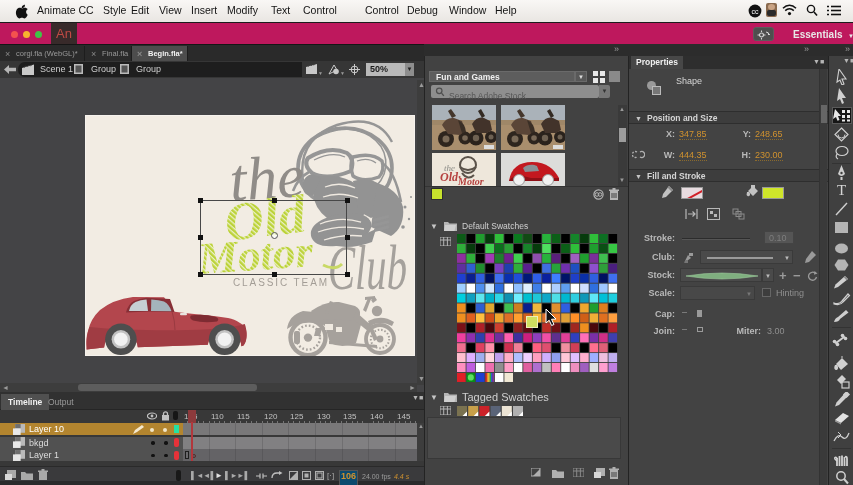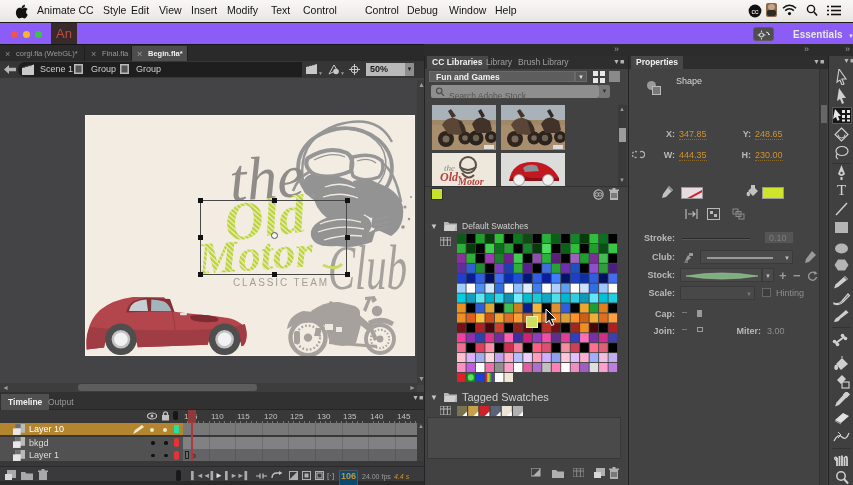--- a/index.html
+++ b/index.html
@@ -4,21 +4,21 @@
 <style>
 * { margin:0; padding:0; box-sizing:border-box; }
 html,body { width:853px; height:485px; overflow:hidden; background:#2b2b2b; font-family:"Liberation Sans", sans-serif; }
 #root { position:relative; width:853px; height:485px; }
 .abs { position:absolute; }
 
 
 #menubar { left:0; top:0; width:853px; height:22px; background:linear-gradient(#f9f7f5,#e9e6e2); color:#141414; font-size:10.5px; }
 #menubar .mi { position:absolute; top:4px; white-space:nowrap; }
 
-#titlebar { left:0; top:22px; width:853px; height:22px; background:#8b5cf6; border-top:1px solid #1c1c1c;text-decoration:underline; }
+#titlebar { left:0; top:22px; width:853px; height:22px; background:#be185d; border-top:1px solid #1c1c1c;text-decoration:underline; }
 .tl { position:absolute; top:8px; width:7px; height:7px; border-radius:50%; }
 #anbadge { position:absolute; left:51px; top:0px; width:26px; height:22px; background:#382a2a; color:#c04a44; font-size:13px; text-align:center; line-height:22px; }
 #gearbtn { position:absolute; left:753px; top:4px; width:21px; height:14px; background:#4e4e4e; border:1px solid #5d5d5d; border-radius:3px; color:#cfcfcf; font-size:9px; text-align:center; line-height:13px;}
 #wstext { position:absolute; left:793px; top:6px; color:#e8e8e8; font-size:10px; font-weight:bold; }
 
 
 #tabbar { left:0; top:44px; width:853px; height:17px; background:#2a2a2a; border-top:1px solid #161616;}
 .dtab { position:absolute; top:1px; height:16px; font-size:7.5px; color:#9a9a9a; line-height:16px; padding-left:16px; border-right:1px solid #1d1d1d; }
 .dtab .x { position:absolute; left:5px; top:0px; font-size:9px; color:#8a8a8a;}
 .dtab.active { background:#4d4d4d; color:#f2f2f2; font-weight:bold; }
@@ -448,26 +448,20 @@
           <rect x="2" y="2" width="5" height="5" fill="none" stroke="#b0b0b0"></rect>
         </svg>
       <span class="tbi" style="left:327px;top:4px;font-size:8px">[·]</span>
       <div class="abs" style="left:339px;top:2.5px;width:19px;height:26px;background:#0c4a6e;border:1px solid #555;color:#d0922f;font-size:9px;font-weight:bold;text-align:center;line-height:11px">106</div>
       <span class="abs" style="left:362px;top:5.5px;font-size:7px;color:#9a9a9a">24.00 fps</span>
       <span class="abs" style="left:394px;top:5.5px;font-size:7px;color:#d0922f;font-style:italic">4.4 s</span>
     </div>
   </div>
 
   <div id="cccol" class="abs">
-    <div class="ptabbar">
-      <div class="ptab active" style="left:2px">CC Libraries</div>
-      <div class="ptab" style="left:56px">Library</div>
-      <div class="ptab" style="left:88px">Brush Library</div>
-      <span class="pmenu" style="left:188px">▼■</span>
-    </div>
 
     <div class="abs" style="left:4px;top:15px;width:146px;height:11px;background:#5d5d5d;border:1px solid #6a6a6a;color:#f0f0f0;font-size:8.5px;font-weight:bold;padding-left:6px;line-height:11px">Fun and Games</div>
     <div class="abs" style="left:150px;top:15px;width:12px;height:11px;background:#585858;border:1px solid #6a6a6a;color:#ddd;font-size:6px;text-align:center;line-height:11px">▼</div>
     <svg class="abs" style="left:168px;top:15px" width="12" height="12" viewBox="0 0 12 12">
         <g fill="#e8e8e8">
           <rect x="0" y="0" width="5" height="5"></rect>
           <rect x="7" y="0" width="5" height="5"></rect>
           <rect x="0" y="7" width="5" height="5"></rect>
           <rect x="7" y="7" width="5" height="5"></rect>
         </g>
@@ -902,35 +896,43 @@
     <div class="ptabbar">
       <div class="ptab active" style="left:2px">Properties</div>
       <span class="pmenu" style="left:184px">▼■</span>
     </div>
     <svg class="abs" style="left:17px;top:24px" width="15" height="15" viewBox="0 0 15 15">
         <circle cx="5.5" cy="5.5" r="4.5" fill="#9a9a9a"></circle>
         <rect x="6.5" y="6.5" width="8" height="8" fill="#777" stroke="#bbb"></rect>
       </svg>
     <span class="abs" style="left:47px;top:20px;color:#d8d8d8;font-size:9px">Shape</span>
 
+    <div class="sect" style="top:55px">
+        <span style="position:absolute;left:6px;top:3px;font-size:7px;color:#c5c5c5">▼</span>
+        <span style="position:absolute;left:18px;top:0.5px">Position and Size</span>
+      </div>
     <span class="lbl" style="left:24px;top:73px;width:22px">X:</span>
       <span class="oval" style="left:50px;top:73px">347.85</span>
     <span class="lbl" style="left:100px;top:73px;width:22px">Y:</span>
       <span class="oval" style="left:126px;top:73px">248.65</span>
     <svg class="abs" style="left:3px;top:93px" width="13" height="11" viewBox="0 0 13 11">
         <g fill="none" stroke="#b0b0b0" stroke-width="1.3">
           <path d="M5 3 A3 3 0 1 0 5 8" stroke-dasharray="2 1.4"></path>
           <path d="M8 3 A3 3 0 1 1 8 8"></path>
         </g>
       </svg>
     <span class="lbl" style="left:24px;top:94px;width:22px">W:</span>
       <span class="oval" style="left:50px;top:94px">444.35</span>
     <span class="lbl" style="left:100px;top:94px;width:22px">H:</span>
       <span class="oval" style="left:126px;top:94px">230.00</span>
 
+    <div class="sect" style="top:113px">
+        <span style="position:absolute;left:6px;top:3px;font-size:7px;color:#c5c5c5">▼</span>
+        <span style="position:absolute;left:18px;top:0.5px">Fill and Stroke</span>
+      </div>
     <svg class="abs" style="left:33px;top:130px" width="11" height="12" viewBox="0 0 11 12">
         <path d="M7 0 L11 4 L4 11 L0 12 L1 8 Z" fill="#c2c2c2"></path>
         <path d="M7 0 L11 4 L9.5 5.5 L5.5 1.5 Z" fill="#8a8a8a"></path>
       </svg>
     <div class="abs" style="left:52px;top:131px;width:22px;height:12px;background:#e8dce0;border:1px solid #999;overflow:hidden"><svg width="22" height="12">
           <line x1="0" y1="12" x2="22" y2="0" stroke="#d02028" stroke-width="2"></line>
         </svg></div>
     <svg class="abs" style="left:117px;top:129px" width="13" height="13" viewBox="0 0 13 13">
         <path d="M2 6 L7 1 L12 6 L7 11 Z M7 1 L7 -2" fill="#c2c2c2"></path>
         <path d="M1 7 Q0 10 1.5 11 Q3 12 4 10 Q4.5 8.5 3 7 Z" fill="#c2c2c2"></path>

